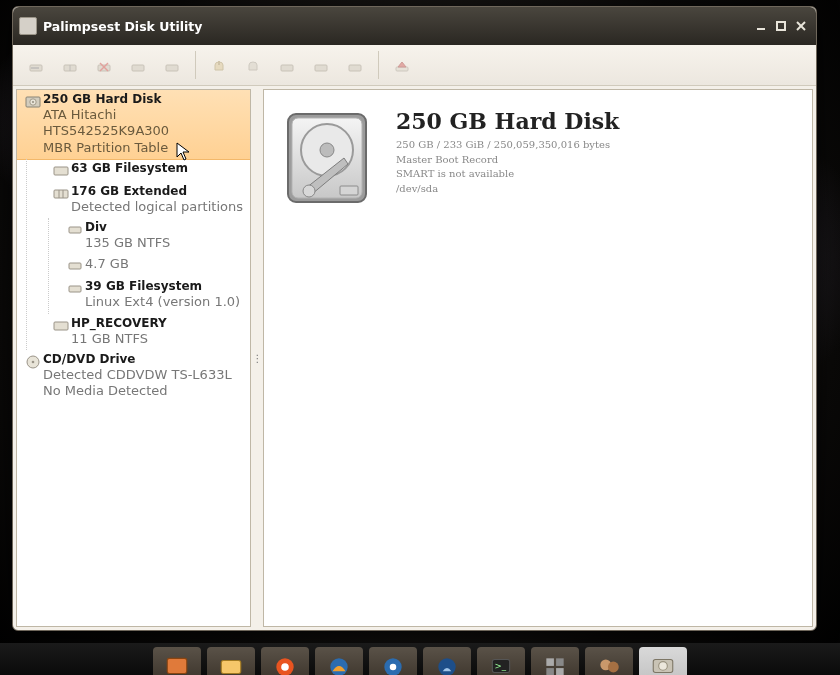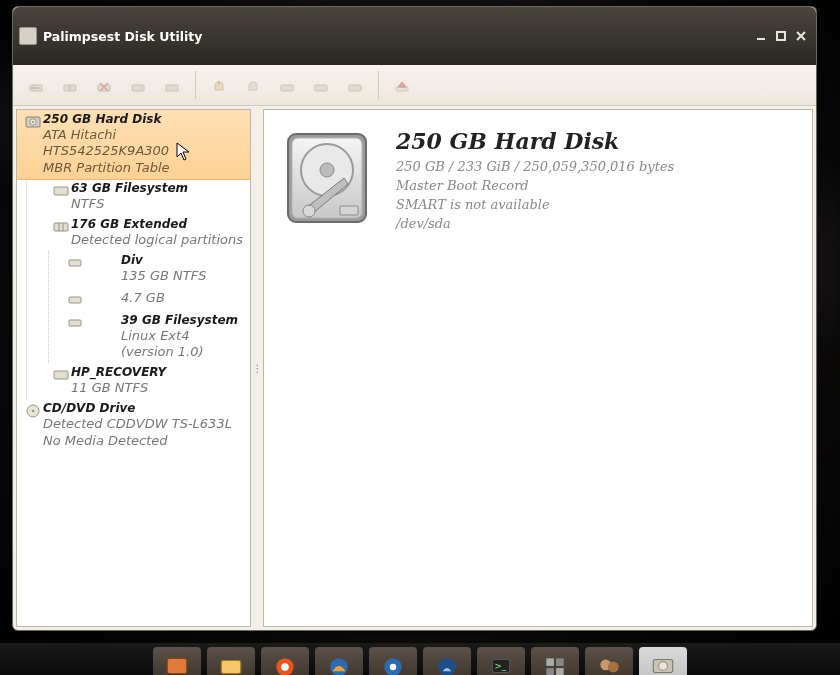--- a/index.html
+++ b/index.html
@@ -31,21 +31,21 @@
 
   
   .win{
     position:absolute;left:12px;top:6px;width:803px;height:623px;
     background:linear-gradient(#e9e4dd,#f4f0e9 40px);
     border:1px solid #6f675b;border-radius:6px;
     box-shadow:0 4px 20px rgba(0,0,0,.7);
     display:flex;flex-direction:column;
   }
   .titlebar{
-    height:24px;display:flex;align-items:center;padding:17px 6px;
+    height:24px;display:flex;align-items:center;padding:7px 6px;
     background:linear-gradient(#4a463e,#2a2722);
     border-radius:6px 6px 0 0;color:#fff;
   }
   .titlebar .appicon{
     width:16px;height:16px;background:#d5d0c8;border:1px solid #9a9488;border-radius:2px;margin-right:6px;
   }
   .titlebar .title{font-size:12.5px;font-weight:bold;flex:1;}
   .titlebar .wctl{width:18px;height:16px;display:flex;align-items:center;justify-content:center;margin-left:2px;cursor:pointer;}
   .titlebar .wctl svg{width:12px;height:12px;stroke:#e8e4da;stroke-width:2;}
 
@@ -53,21 +53,21 @@
     height:40px;display:flex;align-items:center;padding:0 8px;gap:4px;
     background:linear-gradient(#f7f3ec,#ece7df);
     border-bottom:1px solid #d0cabc;
   }
   .toolbar .tbtn{
     width:30px;height:30px;border-radius:3px;display:flex;align-items:center;justify-content:center;
     opacity:.4;
   }
   .toolbar .sep{width:1px;height:28px;background:#d0cabc;margin:0 4px;}
 
-  .body{flex:1;display:flex;margin:3px;gap:3px;min-height:0;font-style:italic;}
+  .body{flex:1;display:flex;margin:3px;gap:3px;min-height:0;}
   .sidebar{
     width:233px;background:#fff;border:1px solid #bfb7a6;overflow:auto;
   }
   .pane{
     flex:1;background:#fff;border:1px solid #bfb7a6;padding:18px 18px;overflow:auto;position:relative;
   }
   .grip{
     width:6px;display:flex;align-items:center;justify-content:center;color:#777;font-size:10px;user-select:none;
   }
   .grip::before{content:"⋮";letter-spacing:-1px;}
@@ -79,34 +79,34 @@
   .row .labels{flex:1;}
   .row .pt{font-weight:bold;}
   .row .st{color:#777;font-size:13px;}
   .row.selected{
     background:linear-gradient(#ffe0b5,#ffd193);
     border-top:1px solid #f3b86a;border-bottom:1px solid #f3b86a;
     margin:-1px 0;
   }
   .row.selected .st{color:#6a5a3d;}
   .ind1{padding-left:26px;margin-left:8px;}
-  .ind2{padding-left:48px;gap:36px;}
+  .ind2{padding-left:48px;}
   .guides{
     position:relative;
   }
   .guides::before{
     content:"";position:absolute;left:9px;top:0;bottom:0;width:0;border-left:1px dotted #ccc;
   }
   .guides.level2::before{left:31px;}
 
   
   .detail{display:flex;gap:24px;}
   .disk-icon{width:90px;height:100px;}
   .detail h1{margin:0 0 4px 0;font-size:22px;font-weight:bold;font-family:Georgia,"DejaVu Serif",serif;color:#222;}
-  .meta{font-size:13px;color:#888;line-height:1.45;font-family:Georgia,"DejaVu Serif",serif;}
+  .meta{font-size:10px;color:#888;line-height:1.45;font-family:Georgia,"DejaVu Serif",serif;}
 
   
   .cursor{
     position:absolute;left:163px;top:135px;pointer-events:none;
   }
 
   
   .drv-ic{width:16px;height:16px;}
 </style>
 </head>
@@ -224,21 +224,20 @@
 
         <div class="guides">
           <div class="row ind1">
             <div class="treeicon">
               <svg class="drv-ic" viewBox="0 0 16 16">
                   <rect x="1" y="4" width="14" height="8" rx="1" fill="#e4dfd2" stroke="#9a9488"></rect>
                 </svg>
             </div>
             <div class="labels">
               <div class="pt">63 GB Filesystem</div>
-              <div class="st">NTFS</div>
             </div>
           </div>
 
           <div class="row ind1">
             <div class="treeicon">
               <svg class="drv-ic" viewBox="0 0 16 16">
                   <rect x="1" y="4" width="14" height="8" rx="1" fill="#e4dfd2" stroke="#9a9488"></rect>
                   <line x1="6" y1="4" x2="6" y2="12" stroke="#9a9488"></line>
                   <line x1="10" y1="4" x2="10" y2="12" stroke="#9a9488"></line>
                 </svg>

